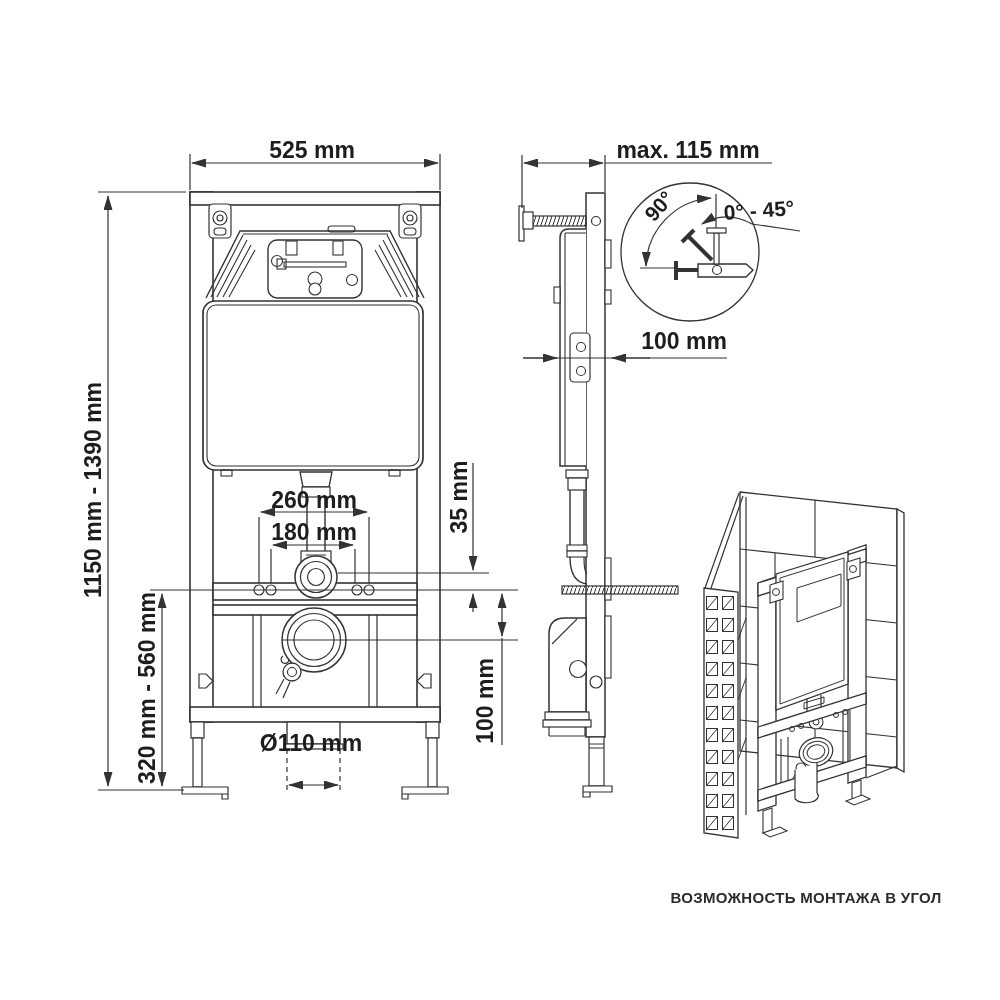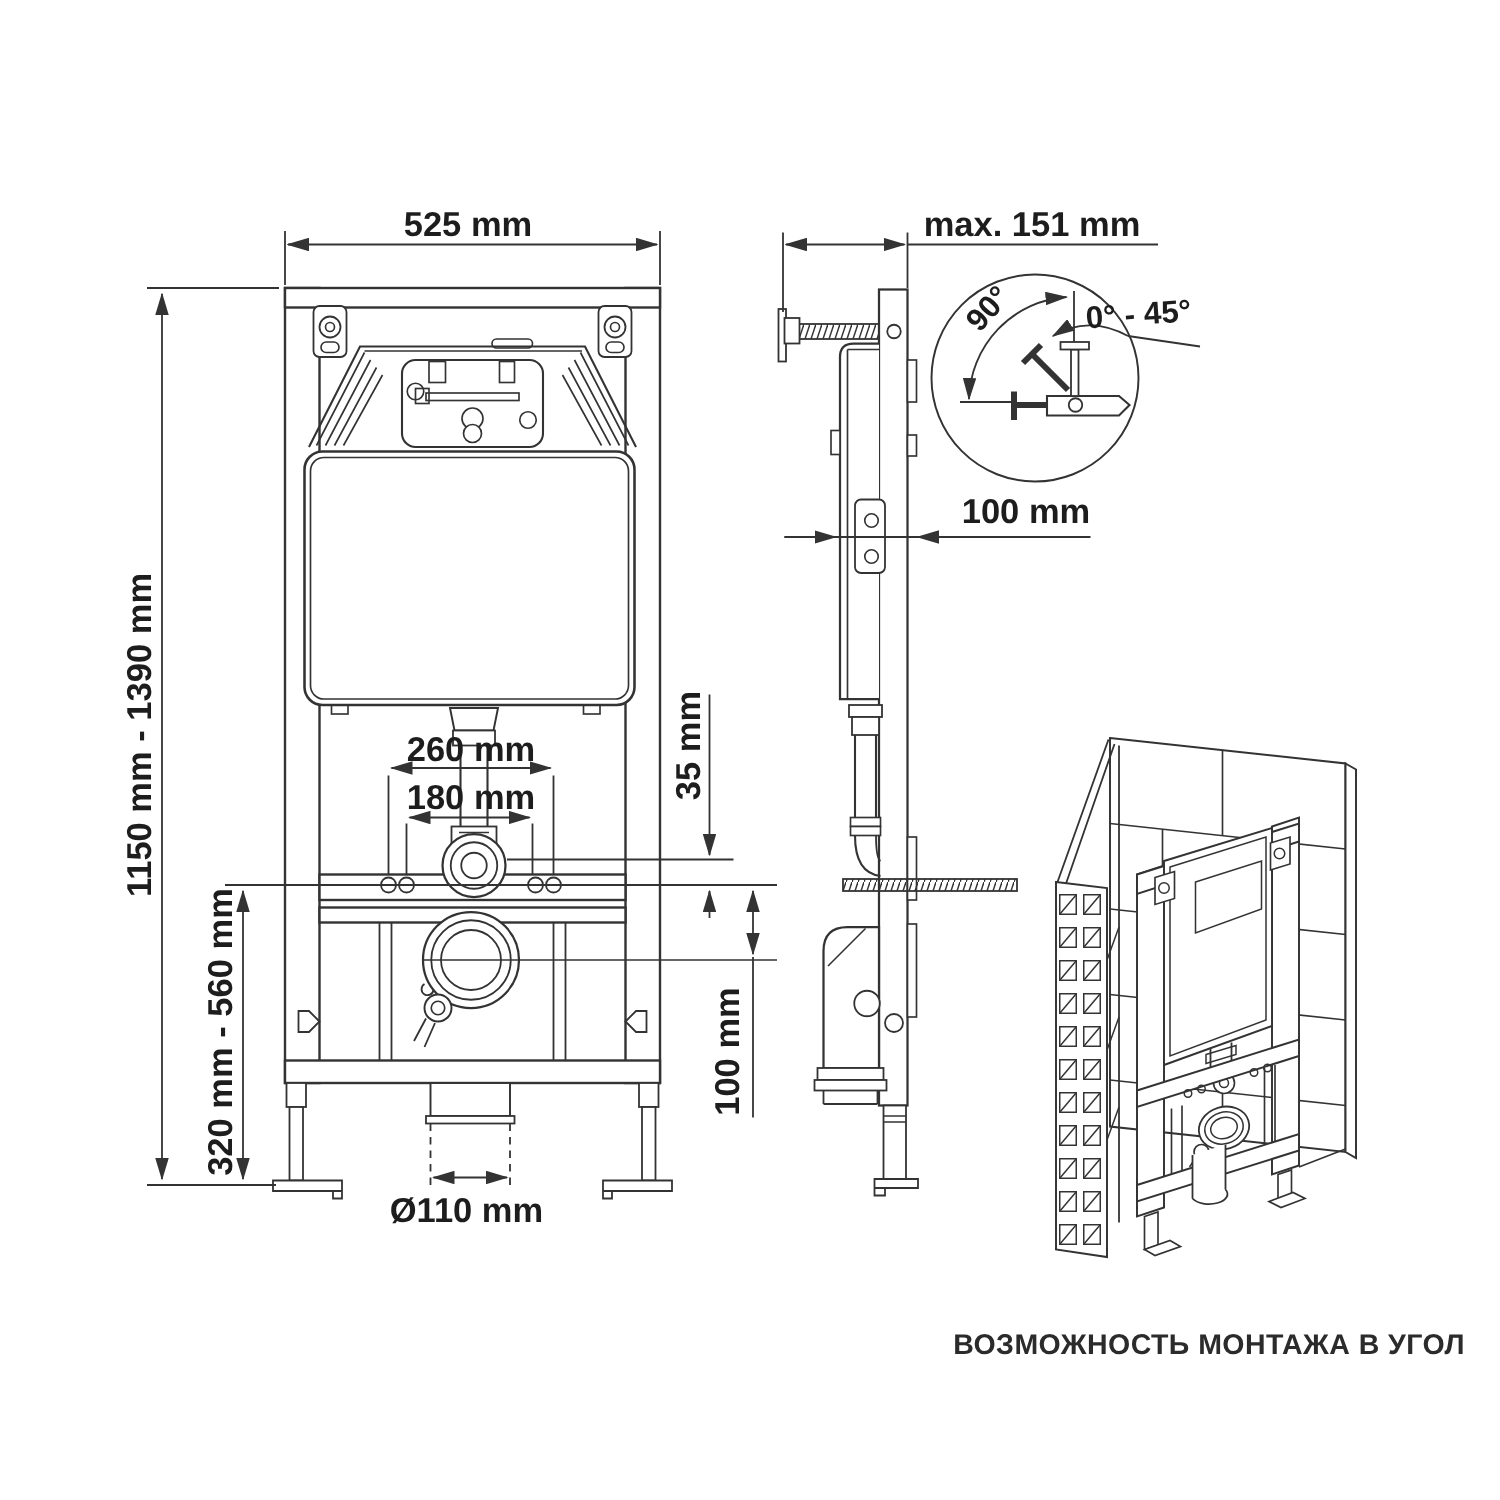--- a/index.html
+++ b/index.html
@@ -8,21 +8,21 @@
     font-family:"Liberation Sans","DejaVu Sans",sans-serif;
   }
   #stage svg{position:absolute;left:0;top:0;}
   .lbl{
     position:absolute;white-space:nowrap;color:#1d1d1d;font-weight:bold;
     font-size:23px;transform:translate(-50%,-50%);letter-spacing:0px;line-height:1;
   }
   .lbl.v{transform:translate(-50%,-50%) rotate(-90deg);}
   .lbl.a90{font-size:21px;transform:translate(-50%,-50%) rotate(-48deg);}
   .lbl.a45{font-size:21px;transform:translate(-50%,-50%) rotate(-4deg);}
-  .lbl.caption{font-size:19px;color:#2b2b2b;letter-spacing:0.3px;}
+  .lbl.caption{font-size:15px;color:#2b2b2b;letter-spacing:0.3px;}
 </style>
 </head>
 <body>
 
 <div id="stage">
 
 <svg width="1000" height="1000" viewBox="0 0 1000 1000">
   <defs>
     <marker id="ah" markerUnits="userSpaceOnUse" markerWidth="15" markerHeight="9" refX="14" refY="4.5" orient="auto-start-reverse">
       <path d="M0,0 L15,4.5 L0,9 Z" fill="#333"></path>
@@ -274,25 +274,25 @@
 
       <polygon points="763,811 772,808 772,830 763,833" fill="#fff" stroke-width="1.1"></polygon>
       <path d="M763,833 L780,827 L787,831 L770,837 Z" fill="#fff" stroke-width="1.1"></path>
       <polygon points="852,783 861,780 861,800 852,803" fill="#fff" stroke-width="1.1"></polygon>
       <path d="M846,801 L862,795 L870,799 L854,805 Z" fill="#fff" stroke-width="1.1"></path>
     </g>
   </g>
 </svg>
 
   <div class="lbl" style="left:312px;top:150px;">525 mm</div>
-  <div class="lbl" style="left:688px;top:150px;">max. 151 mm</div>
+  <div class="lbl" style="left:688px;top:150px;">max. 115 mm</div>
   <div class="lbl v" style="left:93px;top:490px;">1150 mm - 1390 mm</div>
   <div class="lbl v" style="left:147px;top:688px;">320 mm - 560 mm</div>
   <div class="lbl" style="left:314px;top:500px;">260 mm</div>
   <div class="lbl" style="left:314px;top:532px;text-align:center;">180 mm</div>
   <div class="lbl v" style="left:459px;top:497px;">35 mm</div>
   <div class="lbl v" style="left:485px;top:701px;">100 mm</div>
   <div class="lbl" style="left:684px;top:341px;">100 mm</div>
-  <div class="lbl" style="left:311px;top:807px;">Ø110 mm</div>
+  <div class="lbl" style="left:311px;top:743px;">Ø110 mm</div>
   <div class="lbl a90" style="left:659px;top:206px;">90°</div>
   <div class="lbl a45" style="left:759px;top:210px;">0° - 45°</div>
   <div class="lbl caption" style="left:806px;top:897px;">ВОЗМОЖНОСТЬ МОНТАЖА В УГОЛ</div>
 </div>
 
 </body></html>

